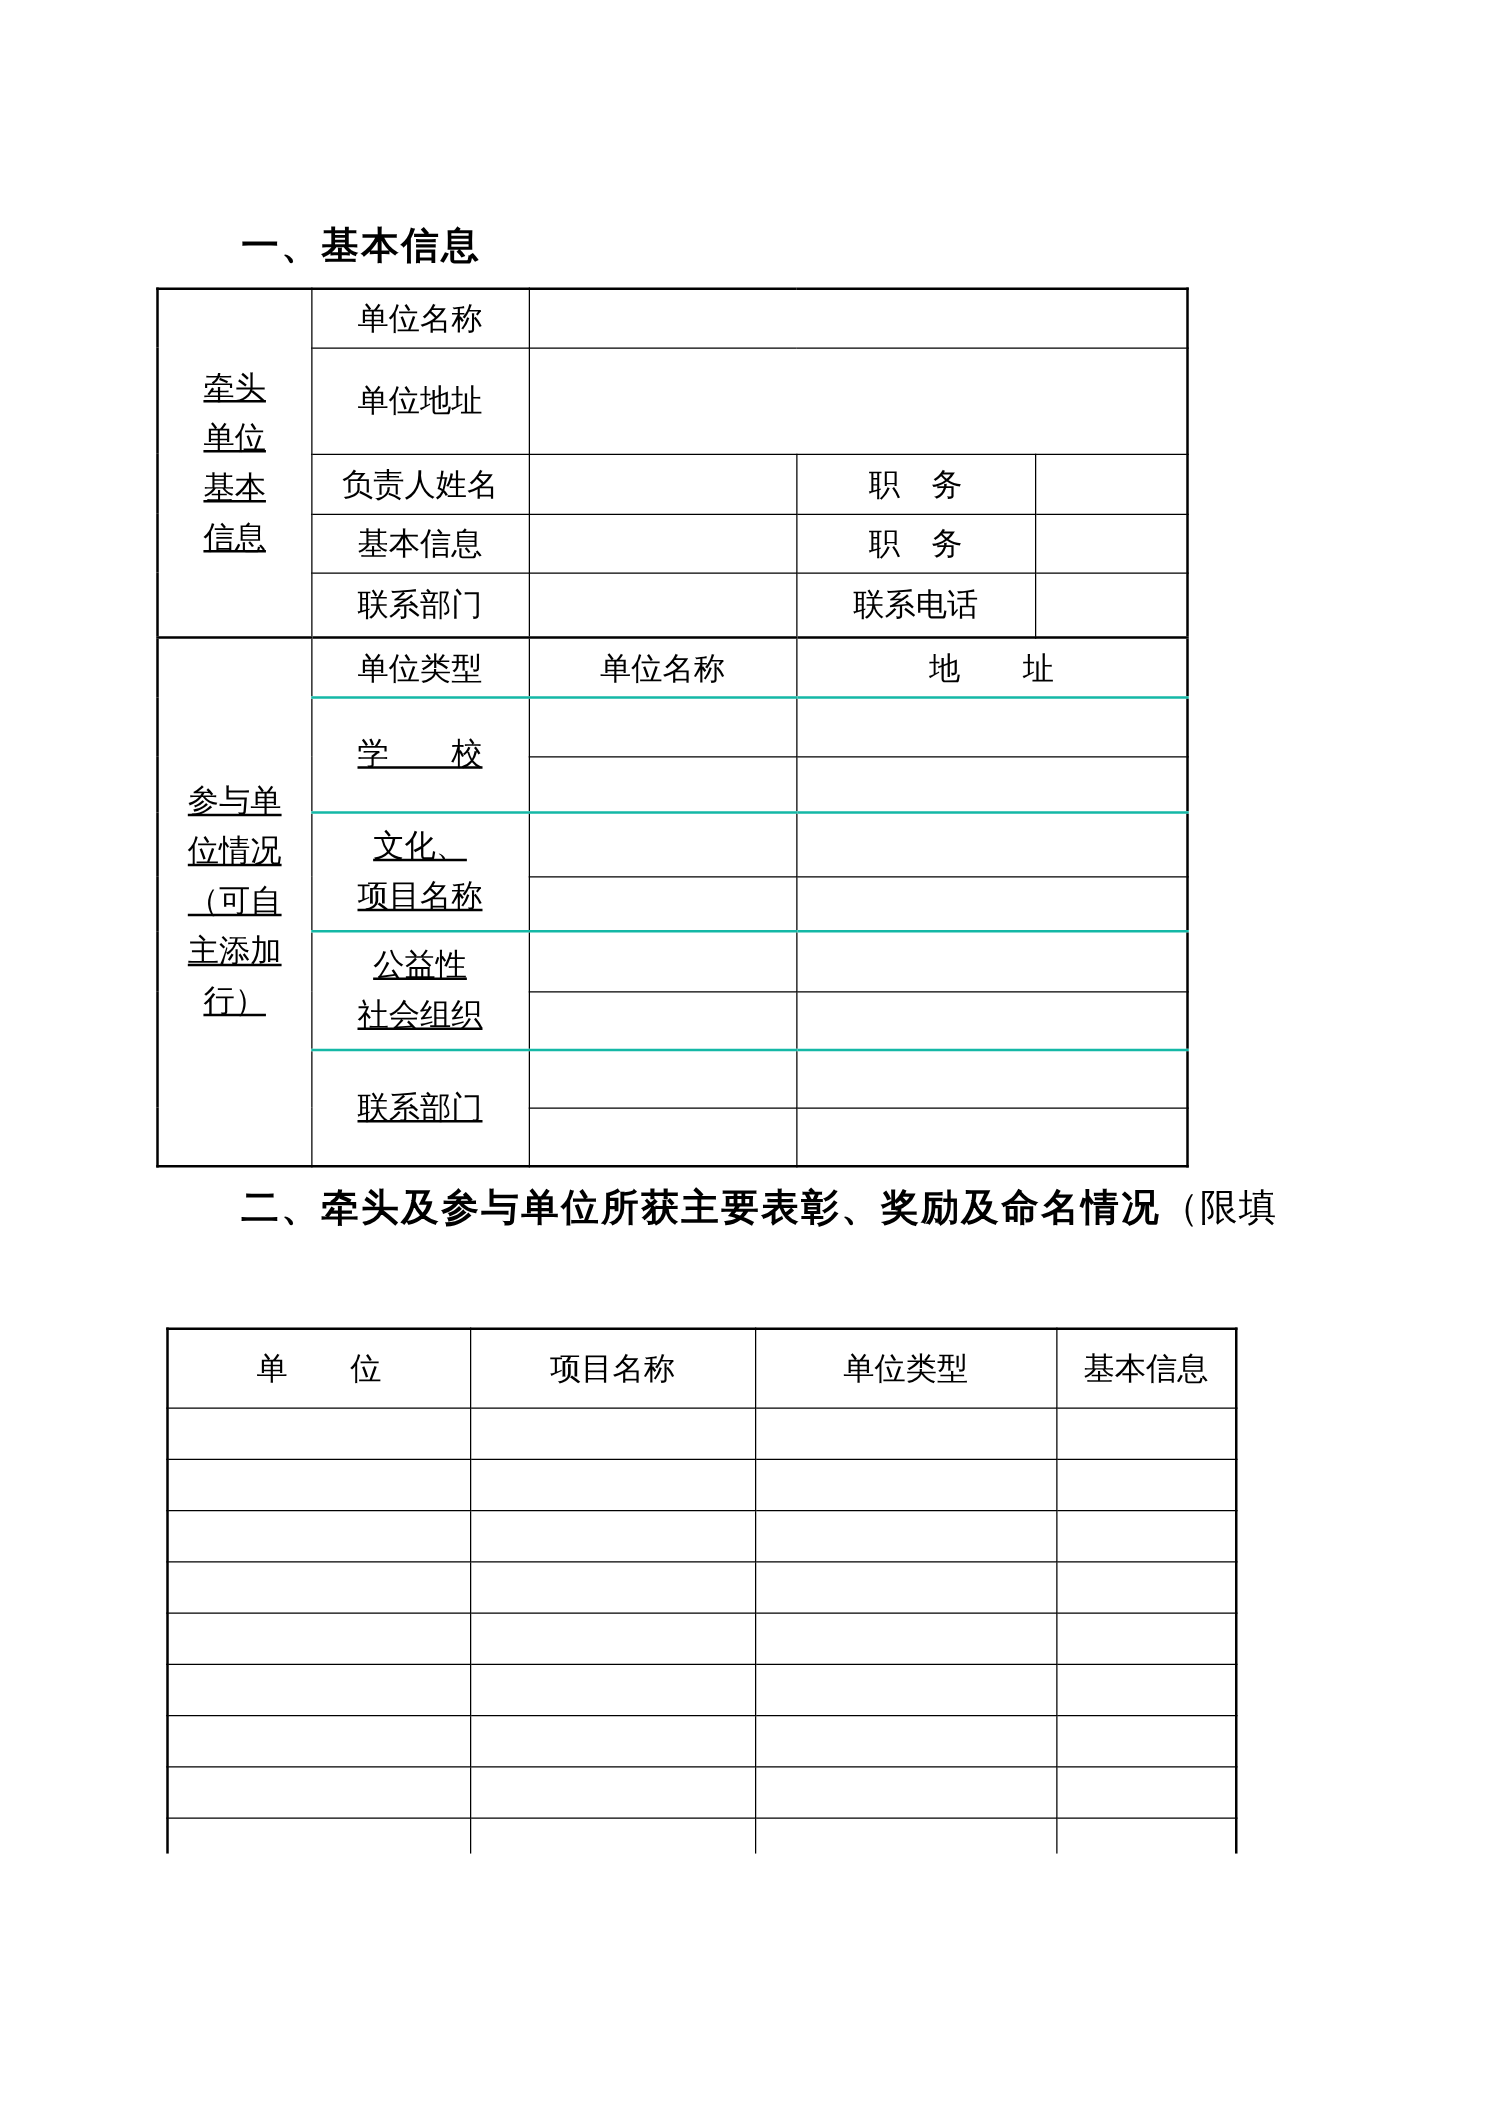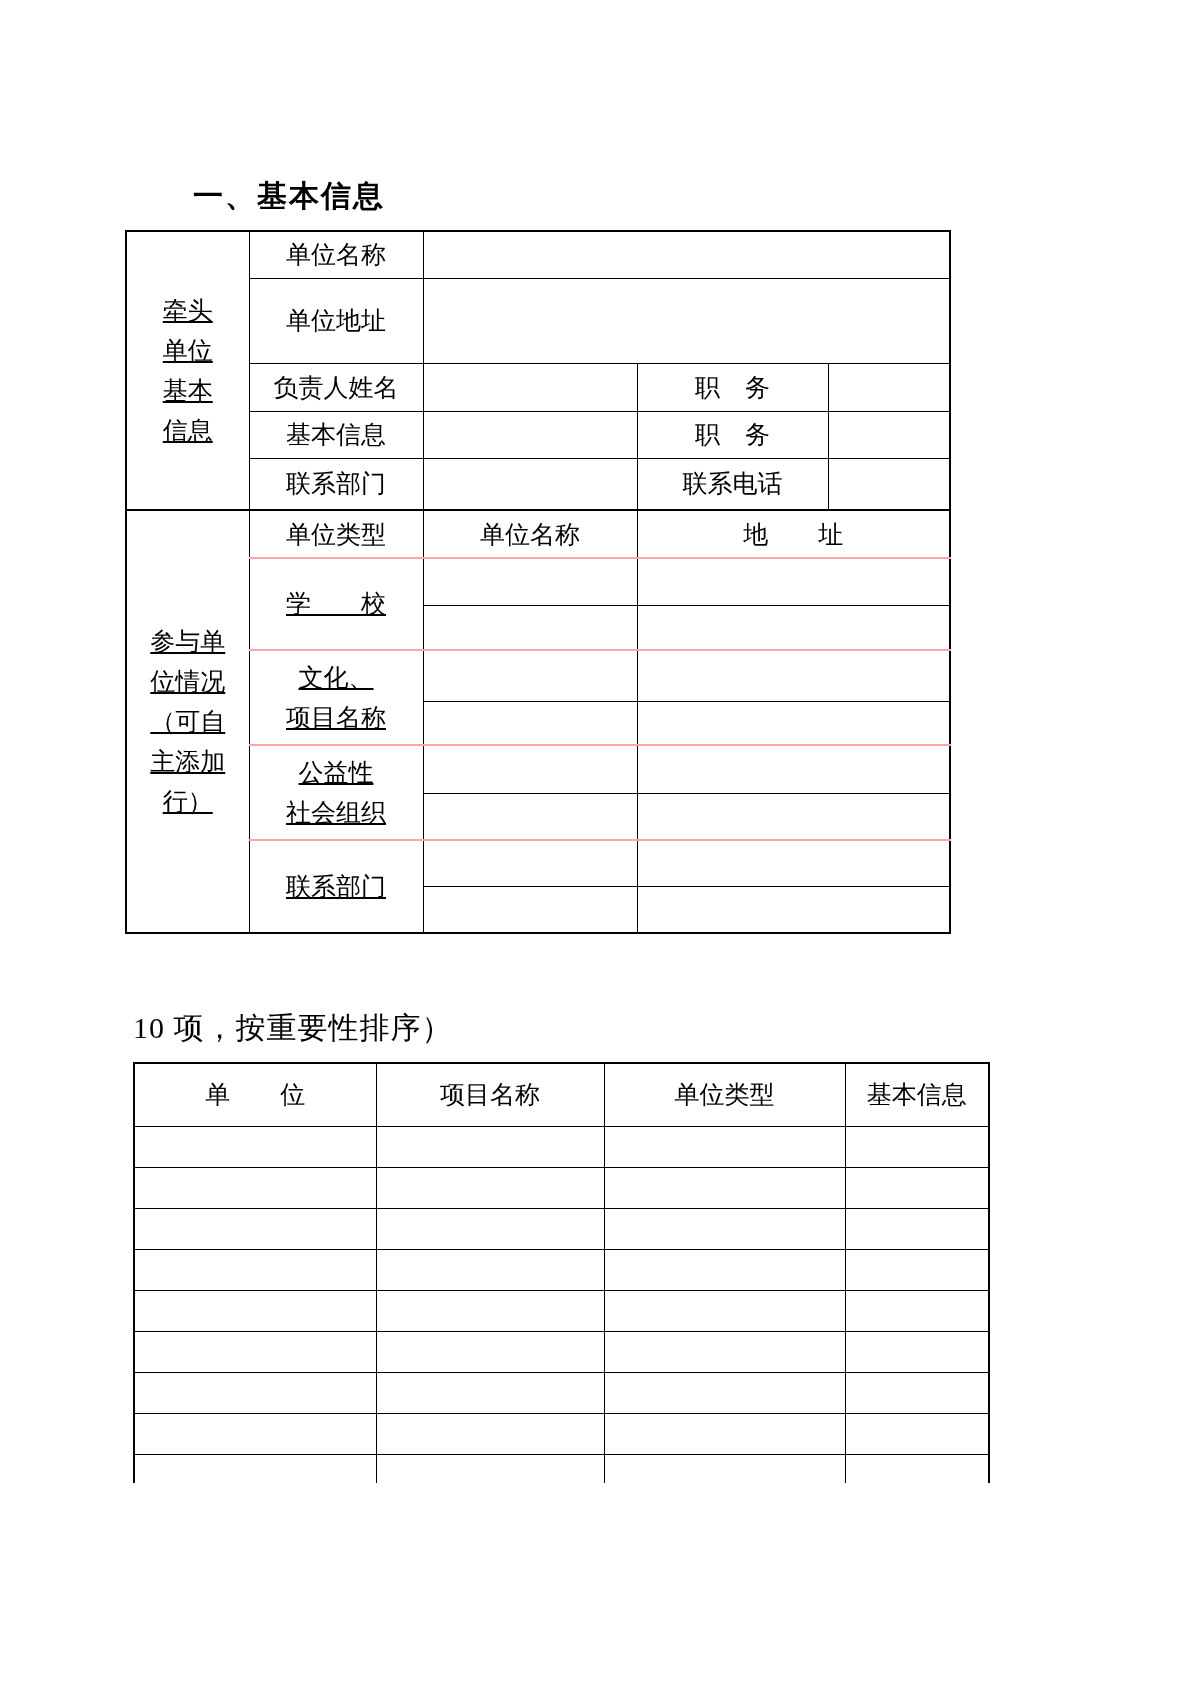--- a/index.html
+++ b/index.html
@@ -48,21 +48,21 @@
     vertical-align:middle;
     font-size:25px;
     font-weight:400;
     padding:0 2px;
     overflow:hidden;
   }
   #table1 { left:125px; top:230px; width:824px; }
   #table2 { left:133px; top:1062px; width:855px; }
   .pre { white-space:pre-line; line-height:40px;text-decoration:underline; }
   .sec-top td { border-top:2.5px solid #000; }
-  .cat-top td { border-top:2px solid #fca5a5; }
+  .cat-top td { border-top:2px solid #14b8a6; }
   #pagenum {
     position:absolute;
     left:903px; top:1554px;
     font-size:27px;
     letter-spacing:1px;
     white-space:nowrap;
   }
 </style>
 </head>
 <body>
@@ -159,21 +159,21 @@
       <td></td>
       <td colspan="2"></td>
     </tr>
     <tr style="height:47px">
       <td></td>
       <td colspan="2"></td>
     </tr>
   </tbody>
     </table>
 
-  <div id="title2-line2">10 项，按重要性排序）</div>
+  <div id="title2-line1" class="sec-title"><span>二、牵头及参与单位所获主要表彰、奖励及命名情况</span><span class="tail">（限填</span></div>
 
   <table id="table2">
     <colgroup>
       <col style="width:242px">
         <col style="width:228px">
       <col style="width:241px">
         <col style="width:144px">
     </colgroup>
     <thead>
       <tr style="height:63px">

